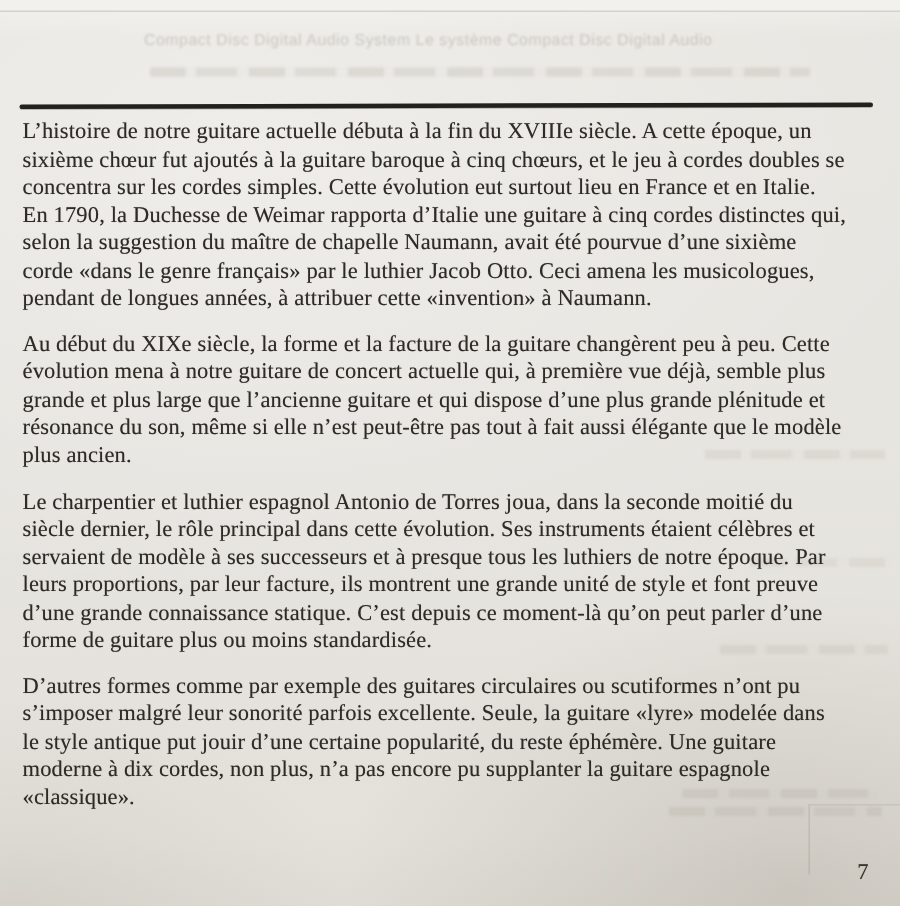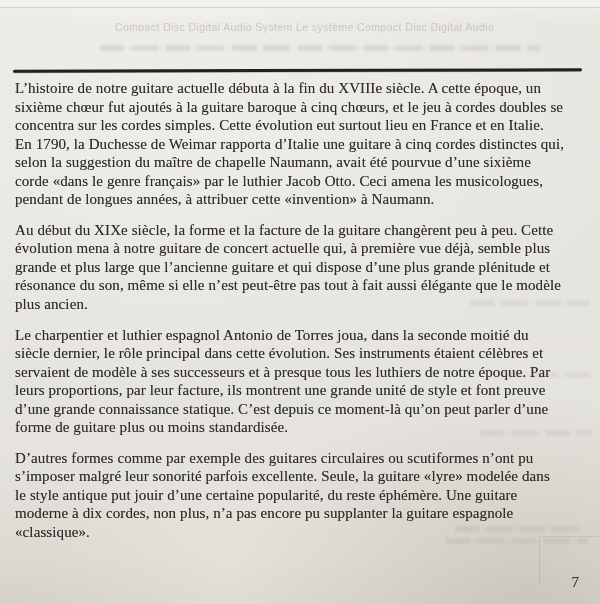--- a/index.html
+++ b/index.html
@@ -25,21 +25,21 @@
     position: absolute;
     color: rgba(122,115,101,0.30);
     font-family: "Liberation Sans", sans-serif;
     font-size: 10.5px;
     letter-spacing: 0.4px;
     white-space: nowrap;
     overflow: hidden;
     filter: blur(0.7px);
     pointer-events: none;
   }
-  .bleed-top { left: 96px; top: 21px; width: 452px; margin-left: 19px; }
+  .bleed-top { left: 96px; top: 21px; width: 452px; }
   .bleed-bottom { left: 433px; top: 551px; width: 150px; font-size: 9px; color: rgba(122,115,101,0.34); }
   .streak {
     position: absolute; height: 6px; filter: blur(1px); pointer-events: none;
     background: repeating-linear-gradient(90deg,
       rgba(128,120,106,0.16) 0 24px, rgba(128,120,106,0.02) 24px 31px,
       rgba(128,120,106,0.14) 31px 58px, rgba(128,120,106,0.02) 58px 66px);
   }
   .s1 { left: 100px; top: 45px;  width: 440px; }
   .s2 { left: 470px; top: 300px; width: 120px; opacity: .7; }
   .s3 { left: 500px; top: 372px; width: 95px;  opacity: .6; }

